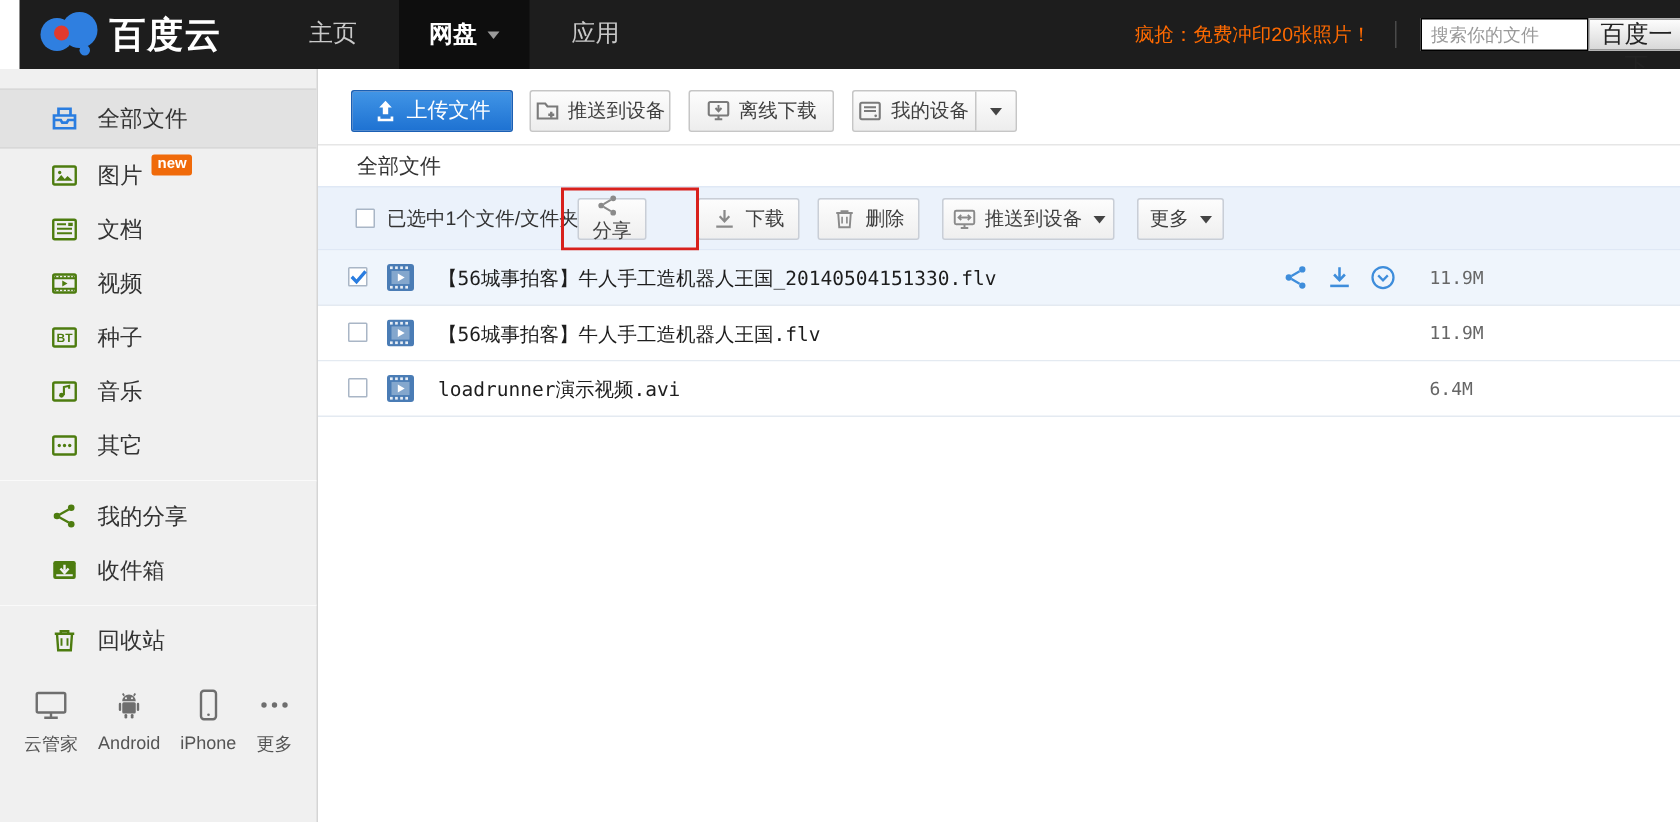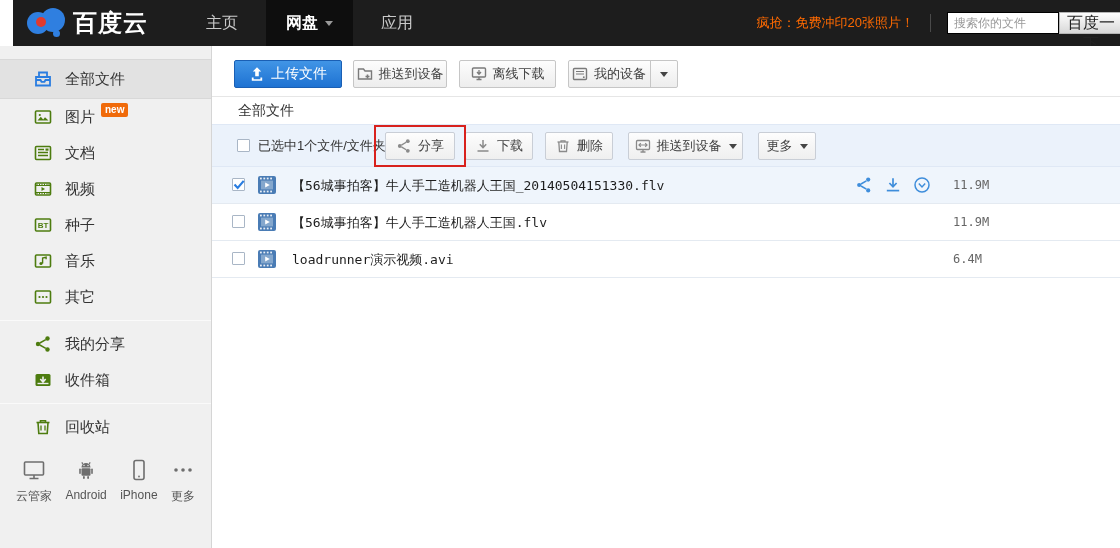--- a/index.html
+++ b/index.html
@@ -59,21 +59,21 @@
   .caret-dark { width:0; height:0; border:4px solid transparent; border-top:5px solid #444; margin-top:4px; }
 
   .breadcrumb-row { height:27px; line-height:26px; padding-left:26px; font-size:14px; color:#333; }
 
   .selection-bar { position:relative; height:43px; background:#ebf2fb; border-top:1px solid #dfe8f5; border-bottom:1px solid #dfe8f5; }
   .sel-left { position:absolute; left:25px; top:0; height:100%; display:flex; align-items:center; }
   .checkbox { width:13px; height:13px; background:#fff; border:1px solid #a9b6c6; border-radius:1px; cursor:pointer; }
   .sel-text { margin-left:8px; font-size:13px; color:#333; }
   .sel-btn { position:absolute; top:7px; height:28px; background:linear-gradient(#fdfdfd,#efefef); border:1px solid #c9ced6; border-radius:2px; color:#404040; font-size:13px; display:flex; align-items:center; justify-content:center; cursor:pointer; }
   .sel-btn .b-icon { width:16px; height:16px; margin-right:6px; color:#777; }
-  .sb-share { left:173px; width:70px; }
+  .sb-share { left:173px; width:46px;flex-direction:column; }
   .sb-download { left:253px; width:68px; }
   .sb-delete { left:333px; width:68px; }
   .sb-push { left:416px; width:115px; }
   .sb-more { left:546px; width:58px; }
   .sel-btn .caret-dark { margin-left:7px; }
   .annotation-box { position:absolute; left:162px; top:0; width:92px; height:42px; border:2px solid #d8211d; pointer-events:none; }
 
   .file-row { position:relative; height:37px; border-bottom:1px solid #e4eaf1; background:#fff; }
   .file-row.selected { background:#eff5fc; }
   .file-row .checkbox { position:absolute; left:20px; top:11px; }

